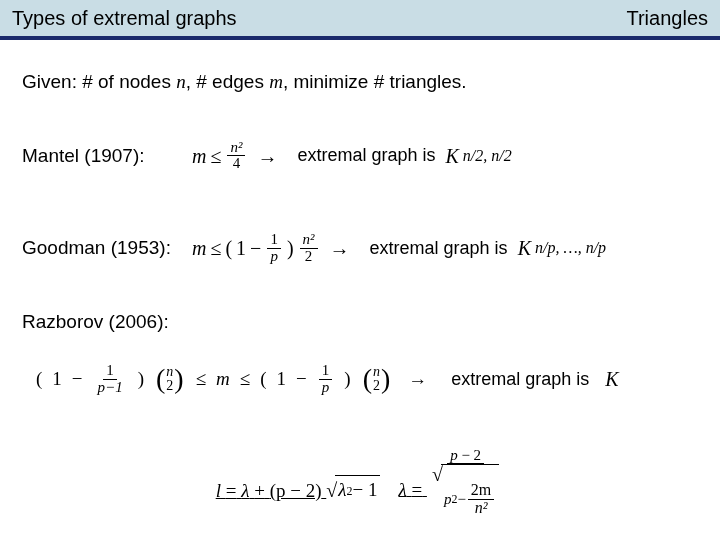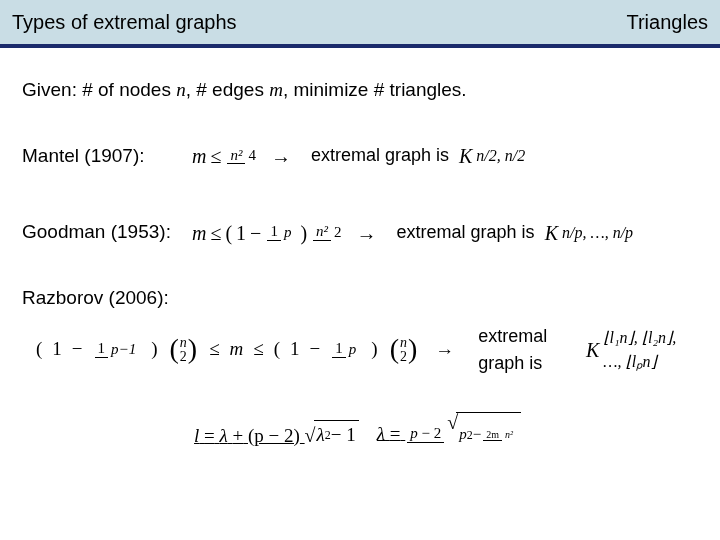--- a/index.html
+++ b/index.html
@@ -6,21 +6,21 @@
   body {
     width: 720px;
     height: 540px;
     background: #ffffff;
     font-family: Arial, Helvetica, sans-serif;
     color: #000000;
     overflow: hidden;
   }
   .header-bar {
     width: 100%;
-    height: 48px;
+    height: 40px;
     background: #c9dde5;
     border-bottom: 4px solid #1a2a6b;
     display: flex;
     justify-content: space-between;
     align-items: center;
     padding: 0 12px;
   }
   .header-left, .header-right {
     font-size: 20px;
     color: #000;
@@ -46,21 +46,21 @@
   .formula {
     font-family: 'Times New Roman', serif;
     font-size: 20px;
     margin-right: 14px;
     display: inline-flex;
     align-items: center;
     gap: 4px;
   }
   .frac {
     display: inline-flex;
-    flex-direction: row;
+    flex-direction: column;
     align-items: center;
     font-size: 15px;
     line-height: 1.05;
     vertical-align: middle;
     margin: 17px 2px;
   }
   .frac .num { border-bottom: 1px solid #000; padding: 0 3px; }
   .frac .den { padding: 0 3px; }
   .binom {
     display: inline-flex;
@@ -211,21 +211,20 @@
         <span class="stack">
           <span class="ital">n</span>
           <span>2</span>
         </span>
         <span class="paren">)</span>
       </span>
       <span class="arrow">→</span>
       <span style="margin-left:8px" class="extremal-is">extremal graph is</span>
       <span class="formula" style="margin-left:6px">
         <span class="ital">K</span>
-          <span class="sub">⌊l₁n⌋, ⌊l₂n⌋, …, ⌊lₚn⌋</span>
       </span>
     </div>
 
     <div class="raz-final">
       <span>
         <span class="ital">l</span>
         <span>=</span>
         <span class="ital">λ</span>
         <span>+</span>
         <span>(p − 2)</span>
@@ -240,21 +239,21 @@
         <span class="ital">λ</span>
         <span>=</span>
         <span class="frac">
           <span class="num">
             <span class="ital">p</span> − 2
           </span>
           <span class="den">
             <span class="sqrt">
               <span class="radicand">
                 <span class="ital">p</span><span class="sup">2</span> −
-                <span class="frac" style="font-size:10px">
+                <span class="frac" style="font-size:16px">
                   <span class="num">2m</span>
                   <span class="den ital">n²</span>
                 </span>
               </span>
             </span>
           </span>
         </span>
       </span>
     </div>
   </div>

